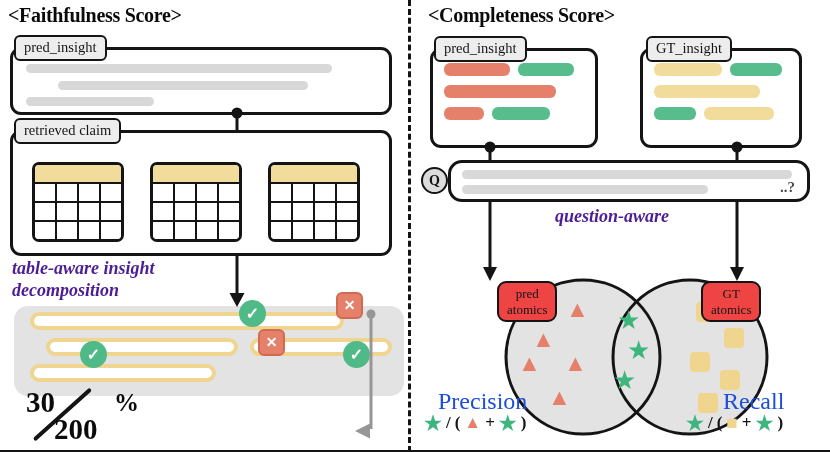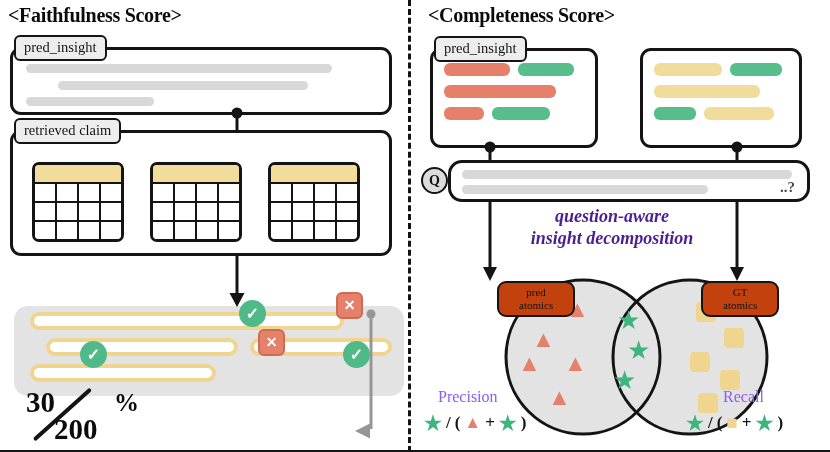--- a/index.html
+++ b/index.html
@@ -36,28 +36,28 @@
   .score-num{position:absolute;font-weight:bold;font-size:29px;color:#0b0b0b}
   .slash{position:absolute;background:#141414;height:3.5px;border-radius:2px;transform-origin:left center}
   .verify{position:absolute;left:198px;top:398px;width:146px;text-align:center;font-weight:bold;
           font-style:italic;font-size:17px;line-height:1.3;color:#8e8e8e}
   .verify span{display:block}
   .qcircle{position:absolute;left:421px;top:167px;width:27px;height:27px;border-radius:50%;background:#dcdcdc;
            border:2.5px solid #141414;display:flex;align-items:center;justify-content:center;
            font-size:14px;font-weight:bold;z-index:3}
   .ellipsis{position:absolute;left:780px;top:179px;font-size:15px;font-weight:bold;color:#4a4a4a}
   .venn{position:absolute;left:495px;top:268px}
-  .vlabel{position:absolute;background:#c2410c;border:2.5px solid #141414;border-radius:9px;text-align:center;
-          font-size:11px;line-height:1.2;padding:3px 20px;z-index:4}
+  .vlabel{position:absolute;background:#ef4444;border:2.5px solid #141414;border-radius:9px;text-align:center;
+          font-size:13px;line-height:1.2;padding:3px 8px;z-index:4}
   .vlabel span{display:block}
   .tri{position:absolute;color:#e5806b;font-size:23px;line-height:1;z-index:3}
   .star{position:absolute;color:#3fب}
   .star{position:absolute;color:#3fb57e;font-size:26px;line-height:1;z-index:3}
   .sq{position:absolute;width:20px;height:20px;background:#f0d58e;border-radius:4px;z-index:3}
-  .metric{position:absolute;font-size:16px;color:#8b5cf6;z-index:4}
+  .metric{position:absolute;font-size:24px;color:#1d4ed8;z-index:4}
   .formula{position:absolute;display:flex;align-items:center;gap:4px;font-size:17px;font-weight:bold;z-index:4}
   .formula .fstar{color:#3fb57e;font-size:20px}
   .formula .ftri{color:#e5806b;font-size:17px}
   .formula .fsq{color:#f0d58e;font-size:19px}
   .overlay{position:absolute;left:0;top:0;z-index:10;pointer-events:none}
 </style>
 </head>
 <body>
 
 <div id="canvas">
@@ -133,20 +133,24 @@
         <i class="cl"></i>
       </div>
     <div class="rw">
         <i class="cl"></i>
         <i class="cl"></i>
         <i class="cl"></i>
         <i class="cl"></i>
       </div>
   </div>
 
+  <div class="decomp" style="left:12px;top:258px">
+    <span>table-aware insight</span>
+    <span>decomposition</span>
+  </div>
 
   <div class="claims-bg"></div>
   <div class="pill" style="left:30px;top:312px;width:314px"></div>
   <div class="pill" style="left:46px;top:338px;width:192px"></div>
   <div class="pill" style="left:250px;top:338px;width:142px"></div>
   <div class="pill" style="left:30px;top:364px;width:186px"></div>
 
   <div class="badge check" style="left:239px;top:300px">✓</div>
   <div class="badge cross" style="left:336px;top:292px">✕</div>
   <div class="badge cross" style="left:258px;top:329px">✕</div>
@@ -163,35 +167,35 @@
 
   <div class="box" style="left:430px;top:48px;width:168px;height:100px"></div>
   <div class="tag" style="left:434px;top:36px">pred_insight</div>
   <div class="bar salmon h13" style="left:444px;top:63px;width:66px"></div>
   <div class="bar green h13" style="left:518px;top:63px;width:56px"></div>
   <div class="bar salmon h13" style="left:444px;top:85px;width:112px"></div>
   <div class="bar salmon h13" style="left:444px;top:107px;width:40px"></div>
   <div class="bar green h13" style="left:492px;top:107px;width:58px"></div>
 
   <div class="box" style="left:640px;top:48px;width:162px;height:100px"></div>
+  <div class="tag" style="left:646px;top:36px">GT_insight</div>
   <div class="bar yellow h13" style="left:654px;top:63px;width:68px"></div>
   <div class="bar green h13" style="left:730px;top:63px;width:52px"></div>
   <div class="bar yellow h13" style="left:654px;top:85px;width:106px"></div>
   <div class="bar green h13" style="left:654px;top:107px;width:42px"></div>
   <div class="bar yellow h13" style="left:704px;top:107px;width:70px"></div>
 
   <div class="qcircle">Q</div>
   <div class="box" style="left:448px;top:160px;width:362px;height:42px;border-radius:14px"></div>
   <div class="bar gray h9" style="left:462px;top:170px;width:330px"></div>
   <div class="bar gray h9" style="left:462px;top:185px;width:246px"></div>
   <div class="ellipsis">..?</div>
 
   <div class="decomp" style="left:492px;top:206px;width:240px;text-align:center">
     <span>question-aware</span>
-    <span>insight decomposition</span>
   </div>
 
   <svg class="venn" width="285" height="180" viewBox="0 0 285 180">
     <circle cx="88" cy="89" r="77" fill="#e3e3e3"></circle>
     <circle cx="195" cy="89" r="77" fill="#e3e3e3"></circle>
     <circle cx="88" cy="89" r="77" fill="none" stroke="#141414" stroke-width="3"></circle>
     <circle cx="195" cy="89" r="77" fill="none" stroke="#141414" stroke-width="3"></circle>
   </svg>
 
   <div class="vlabel" style="left:497px;top:281px">

